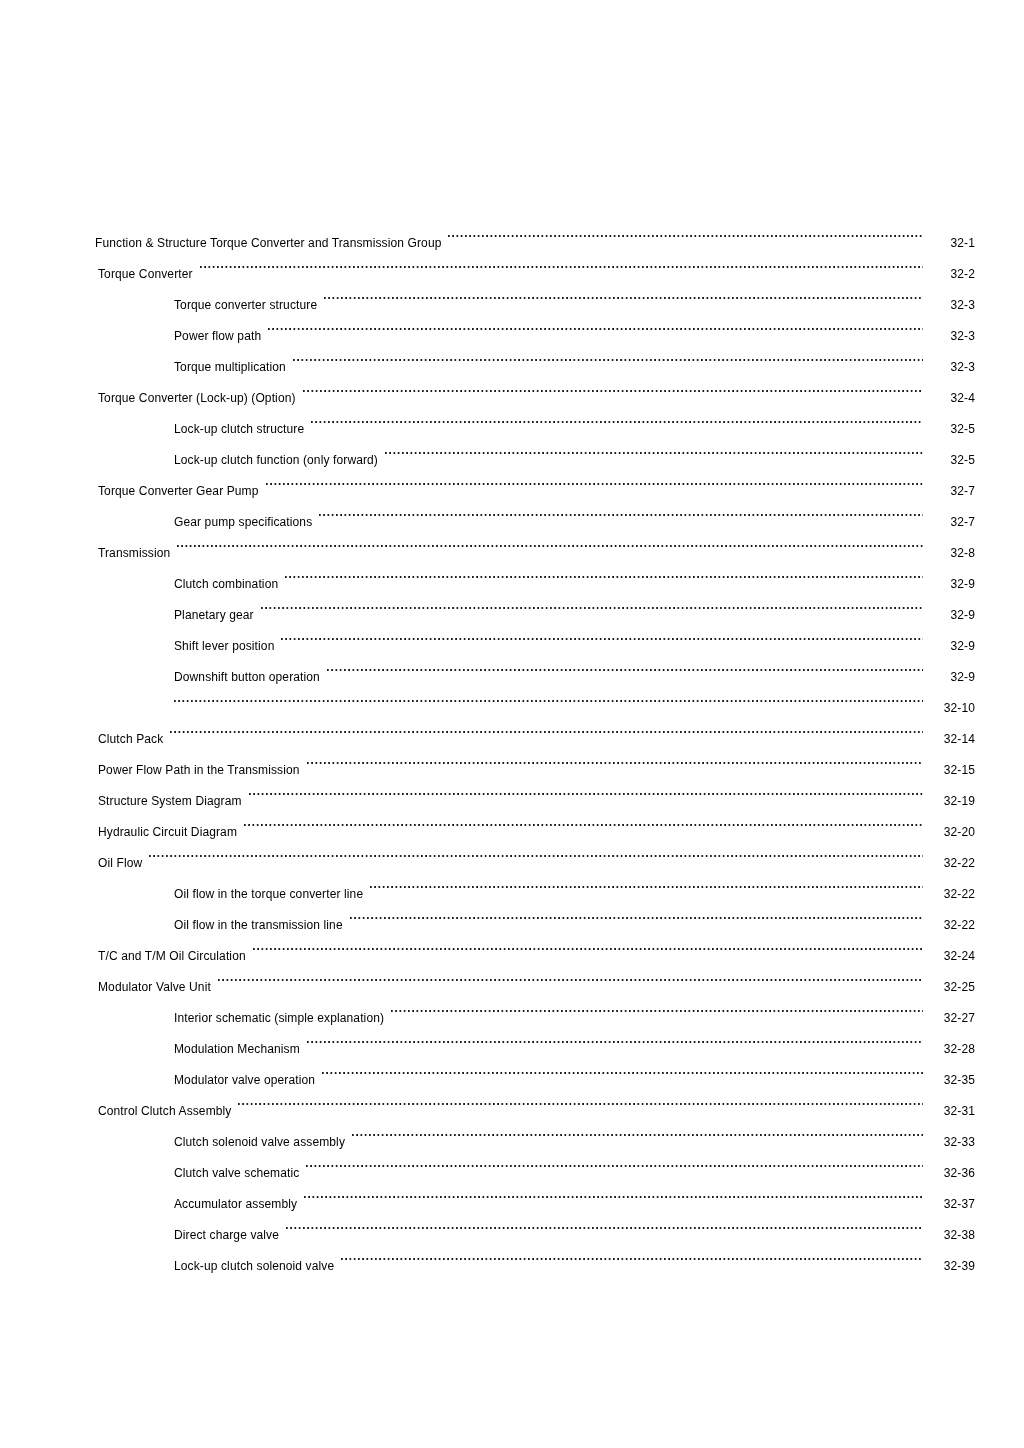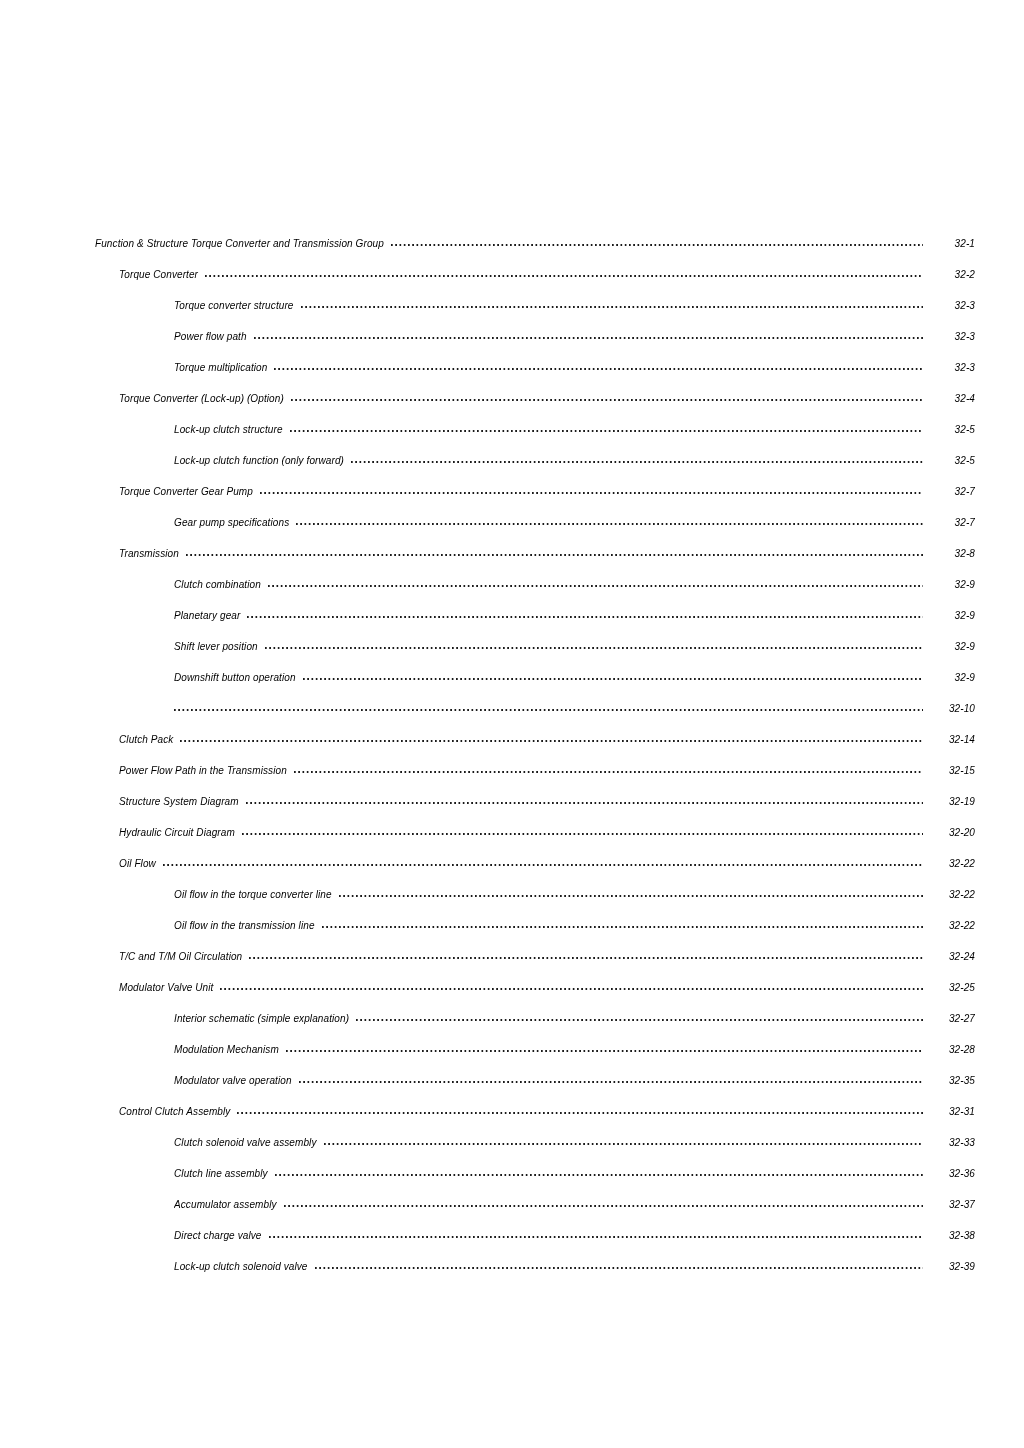--- a/index.html
+++ b/index.html
@@ -27,28 +27,27 @@
   }
 
   .toc {
     display: block;
     width: 880px;
   }
 
   
   .toc-entry {
     display: flex;
-    align-items: center;
+    align-items: flex-start;
     height: 31px;
     line-height: 31px;
-    font-size: 10px;
+    font-size: 12px;
     letter-spacing: 0.01em;
     white-space: nowrap;
     overflow: hidden;
-    font-style: italic;
   }
 
   .toc-entry .title {
     flex: 0 0 auto;
     padding-right: 7px;
   }
 
   
   .toc-entry .leader {
     flex: 1 1 auto;
@@ -72,21 +71,21 @@
 
   .toc-entry .page-no {
     flex: 0 0 auto;
     padding-left: 6px;
     text-align: right;
     min-width: 46px;
   }
 
   
   .lvl-0 { margin-left: 0px; }
-  .lvl-1 { margin-left: 24px; }
+  .lvl-1 { margin-left: 3px; }
   .lvl-2 { margin-left: 79px; }
 
   .lvl-0 .page-no,
   .lvl-1 .page-no,
   .lvl-2 .page-no { }
 
   
   .lvl-1 { padding-right: 0; }
   .lvl-2 { padding-right: 0; }
 </style>
@@ -238,21 +237,21 @@
         <span class="title">Control Clutch Assembly</span>
         <span class="leader"></span>
         <span class="page-no">32-31</span>
       </div>
       <div class="toc-entry lvl-2">
         <span class="title">Clutch solenoid valve assembly</span>
         <span class="leader"></span>
         <span class="page-no">32-33</span>
       </div>
       <div class="toc-entry lvl-2">
-        <span class="title">Clutch line assembly</span>
+        <span class="title">Clutch valve schematic</span>
         <span class="leader"></span>
         <span class="page-no">32-36</span>
       </div>
       <div class="toc-entry lvl-2">
         <span class="title">Accumulator assembly</span>
         <span class="leader"></span>
         <span class="page-no">32-37</span>
       </div>
       <div class="toc-entry lvl-2">
         <span class="title">Direct charge valve</span>

